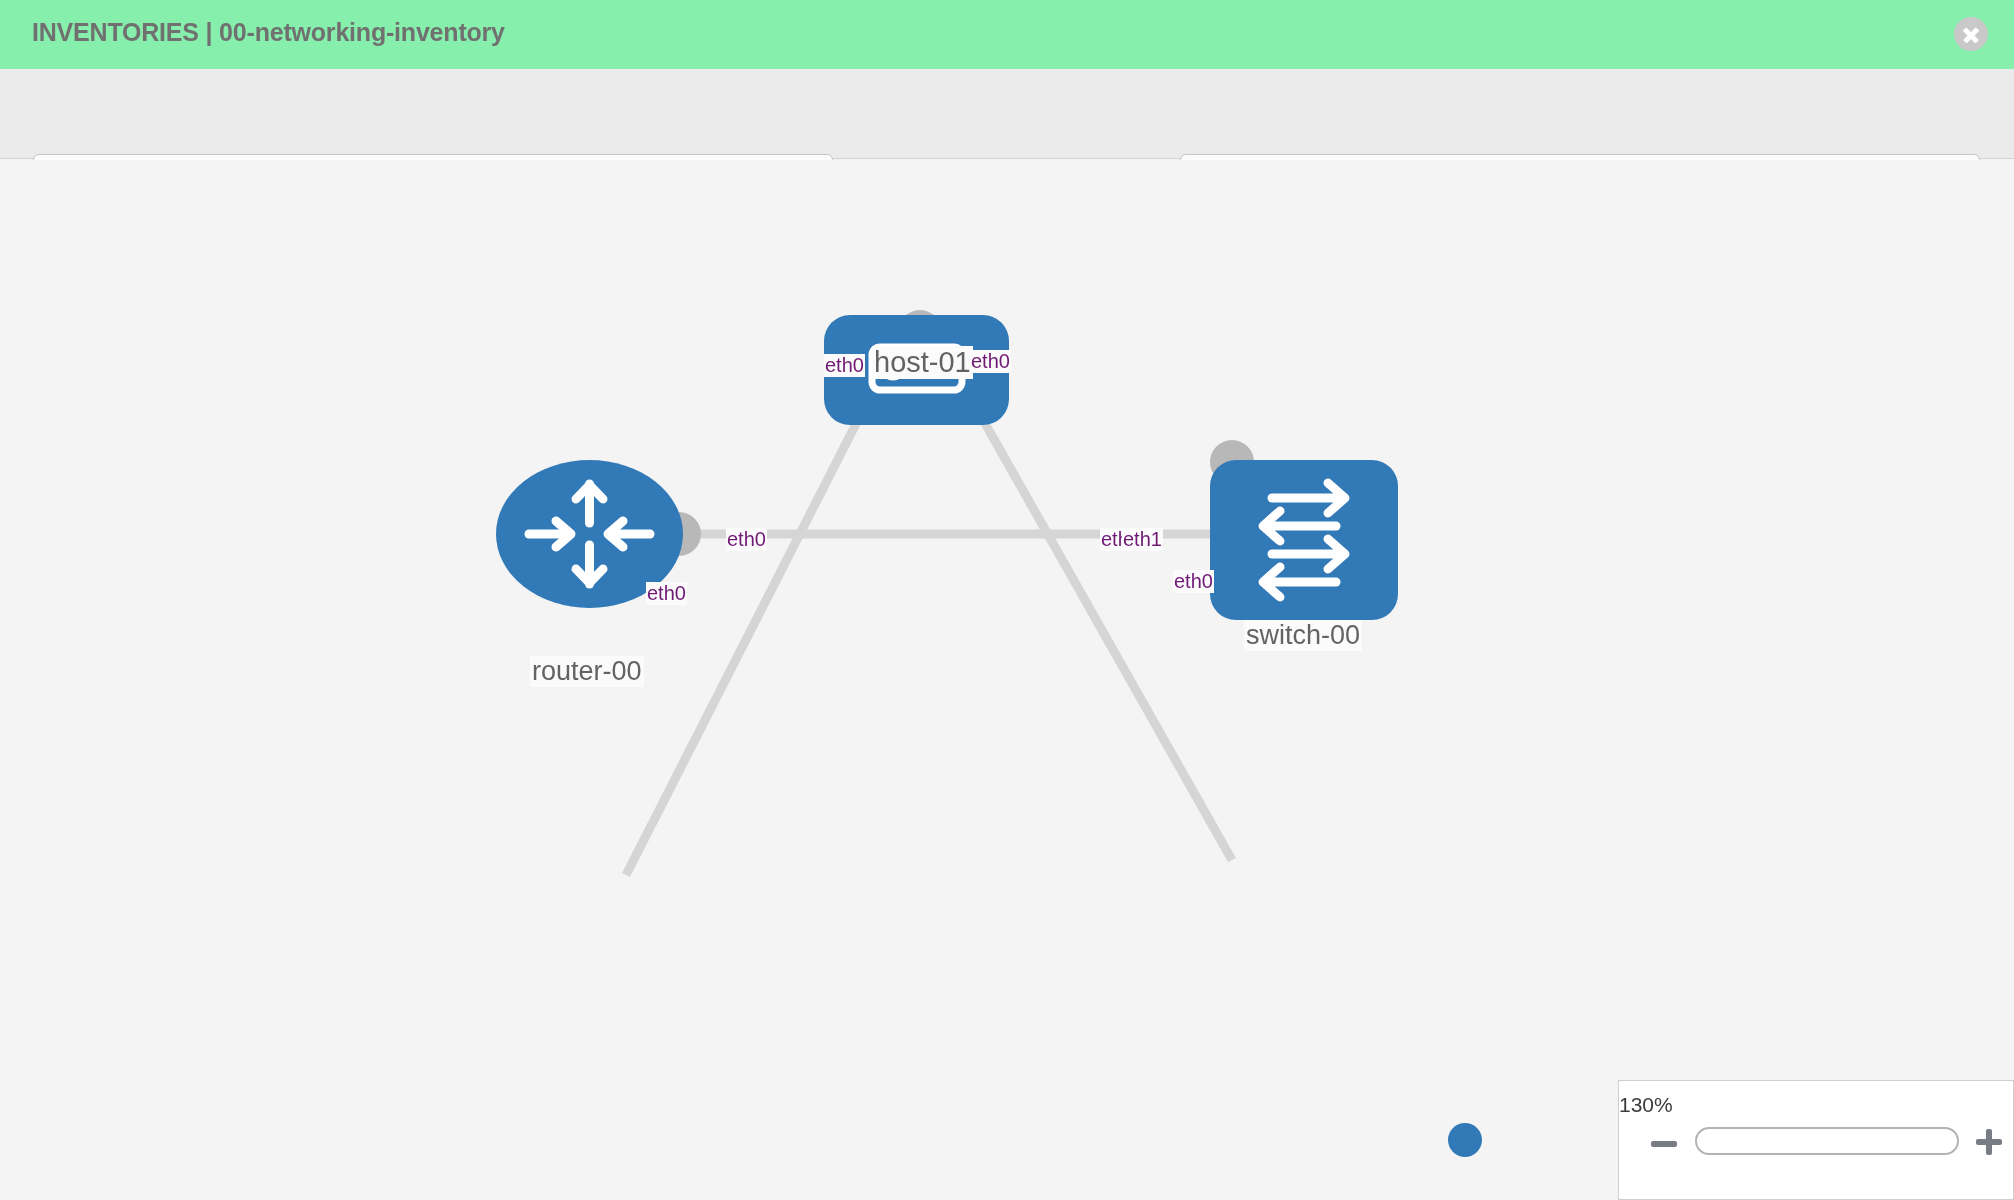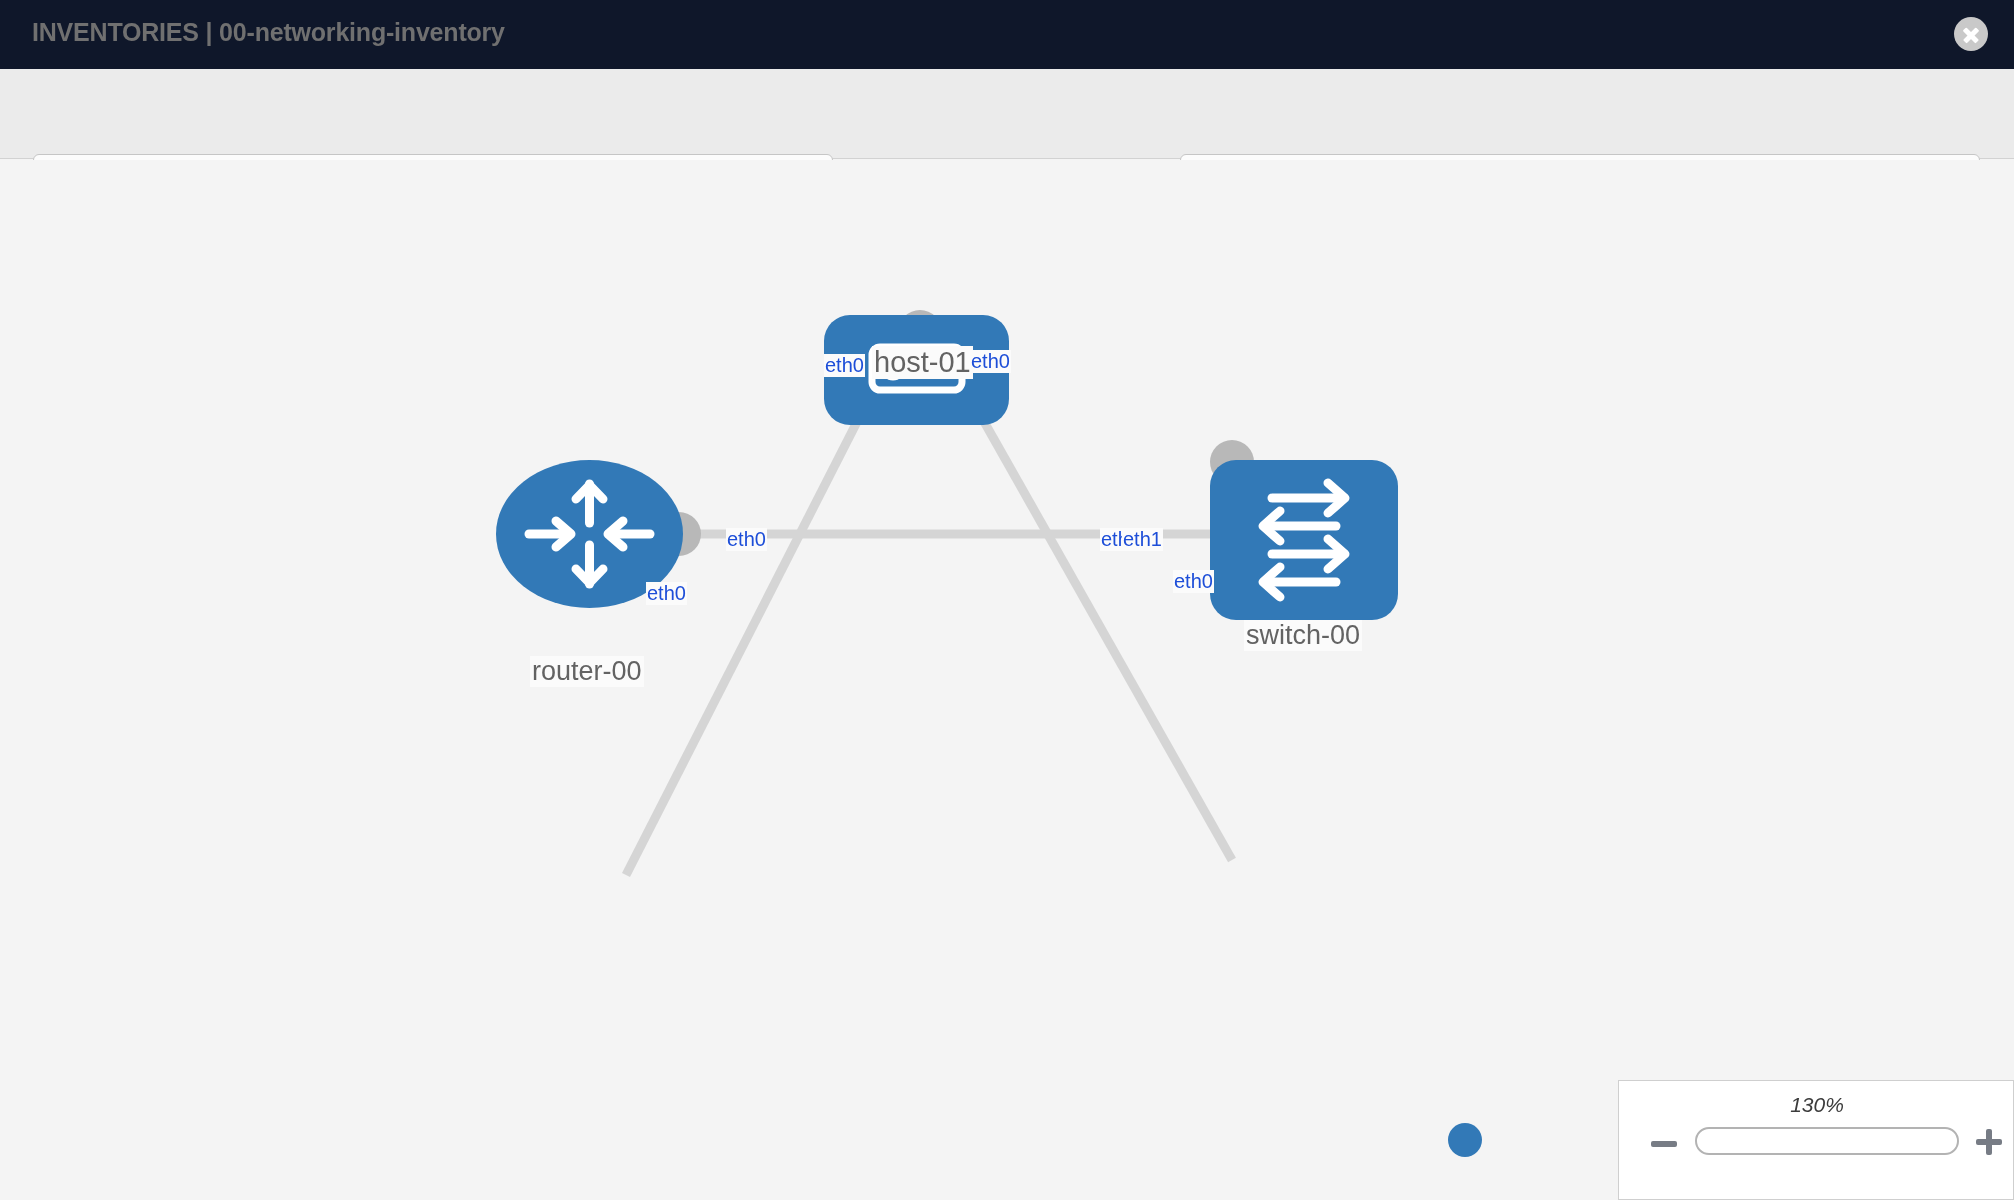--- a/index.html
+++ b/index.html
@@ -17,21 +17,21 @@
     width: 2014px;
     height: 1200px;
     background: #f4f4f4;
   }
 
   
   .header {
     position: absolute;
     left: 0; top: 0;
     width: 2014px; height: 90px;
-    background: #0f172a;
+    background: #86efac;
     border-bottom: 1px solid #d7d7d7;
   }
   .header-title {
     position: absolute;
     left: 32px; top: 18px;
     font-size: 25px;
     font-weight: bold;
     color: #707070;
     letter-spacing: -0.2px;
     white-space: nowrap;
@@ -138,21 +138,21 @@
     font-size: 27px;
     color: #636363;
     background: #fbfbfb;
     white-space: nowrap;
     padding: 0 2px;
   }
 
   .edge-label {
     position: absolute;
     font-size: 20px;
-    color: #1d4ed8;
+    color: #701a75;
     background: #fbfbfb;
     white-space: nowrap;
     padding: 0 1px;
   }
 
   .endpoint {
     position: absolute;
     width: 44px; height: 44px;
     border-radius: 50%;
     background: #b8b8b8;
@@ -163,24 +163,23 @@
     position: absolute;
     left: 1618px; top: 1080px;
     width: 396px; height: 120px;
     background: #ffffff;
     border: 1px solid #cfcfcf;
   }
   .zoom-value {
     position: absolute;
     left: 0; top: 12px;
     width: 396px;
-    text-align: center;
+    text-align: left;
     font-size: 21px;
     color: #3c3c3c;
-    font-style: italic;
   }
   .zoom-minus {
     position: absolute;
     left: 32px; top: 60px;
     width: 26px; height: 6px;
     background: #777c85;
     border-radius: 2px;
     cursor: pointer;
   }
   .zoom-track {

